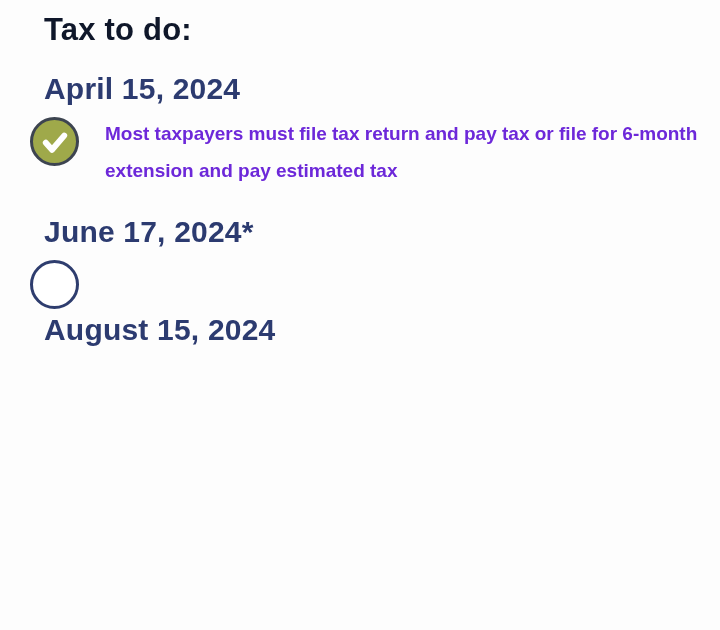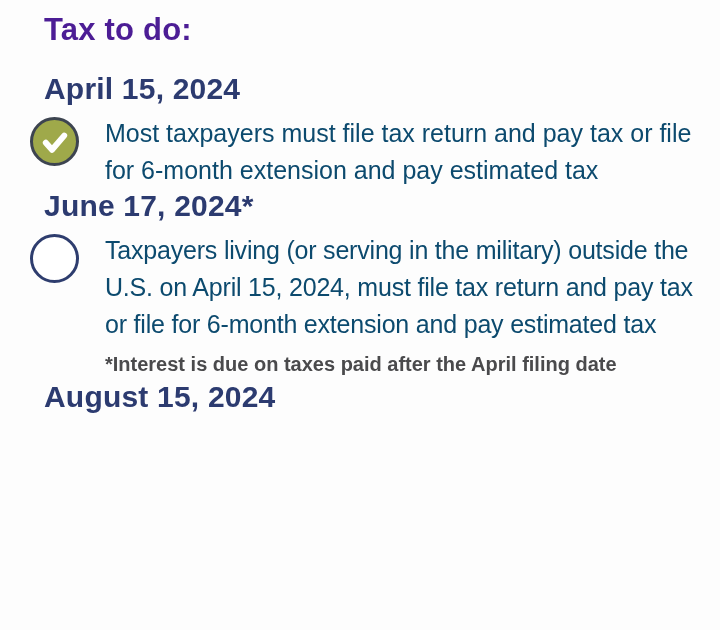--- a/index.html
+++ b/index.html
@@ -7,25 +7,25 @@
   body {
     background: #fdfdfd;
     font-family: "Liberation Sans", sans-serif;
     overflow: hidden;
     padding: 10px 20px 0 44px;
     color: #464649;
   }
   .page-title {
     font-size: 31px;
     font-weight: 700;
-    color: #4c1d95;
+    color: #0f172a;
     letter-spacing: 0.2px;
     margin: 2px 0 24px 0;
   }
-  .todo-item { }
+  .todo-item { margin-bottom: 26px; }
   .todo-date {
     font-size: 30px;
     font-weight: 700;
     color: #2c3b70;
     letter-spacing: 0.2px;
     margin-bottom: 9px;
   }
   .todo-row {
     display: flex;
     align-items: flex-start;
@@ -44,24 +44,24 @@
     align-items: center;
     justify-content: center;
     cursor: pointer;
   }
   .circle.checked {
     background: #9fa94a;
     border: 3px solid #3d4450;
   }
   .circle svg { width: 34px; height: 34px; display: block; }
   .todo-text {
-    font-size: 25px;
-    font-weight: 400;
+    font-size: 19px;
+    font-weight: 700;
     line-height: 37px;
-    color: #0c4a6e;
+    color: #6d28d9;
     max-width: 596px;
   }
   .footnote {
     font-size: 20px;
     font-weight: 700;
     color: #4a4a4c;
     margin-top: 10px;
     max-width: 596px;
   }
   .item-june { margin-bottom: 4px; }
@@ -82,22 +82,18 @@
       </svg>
     </div>
     <p class="todo-text">Most taxpayers must file tax return and pay tax or file for 6-month extension and pay estimated tax</p>
   </div>
 </section>
 
 <section class="todo-item item-june">
   <h2 class="todo-date">June 17, 2024*</h2>
   <div class="todo-row">
     <div class="circle" role="checkbox" aria-checked="false"></div>
-    <div>
-      <p class="todo-text">Taxpayers living (or serving in the military) outside the U.S. on April 15, 2024, must file tax return and pay tax or file for 6-month extension and pay estimated tax</p>
-      <p class="footnote">*Interest is due on taxes paid after the April filing date</p>
-    </div>
   </div>
 </section>
 
 <section class="todo-item item-october">
   <h2 class="todo-date">August 15, 2024</h2>
 </section>
 
 </body></html>

